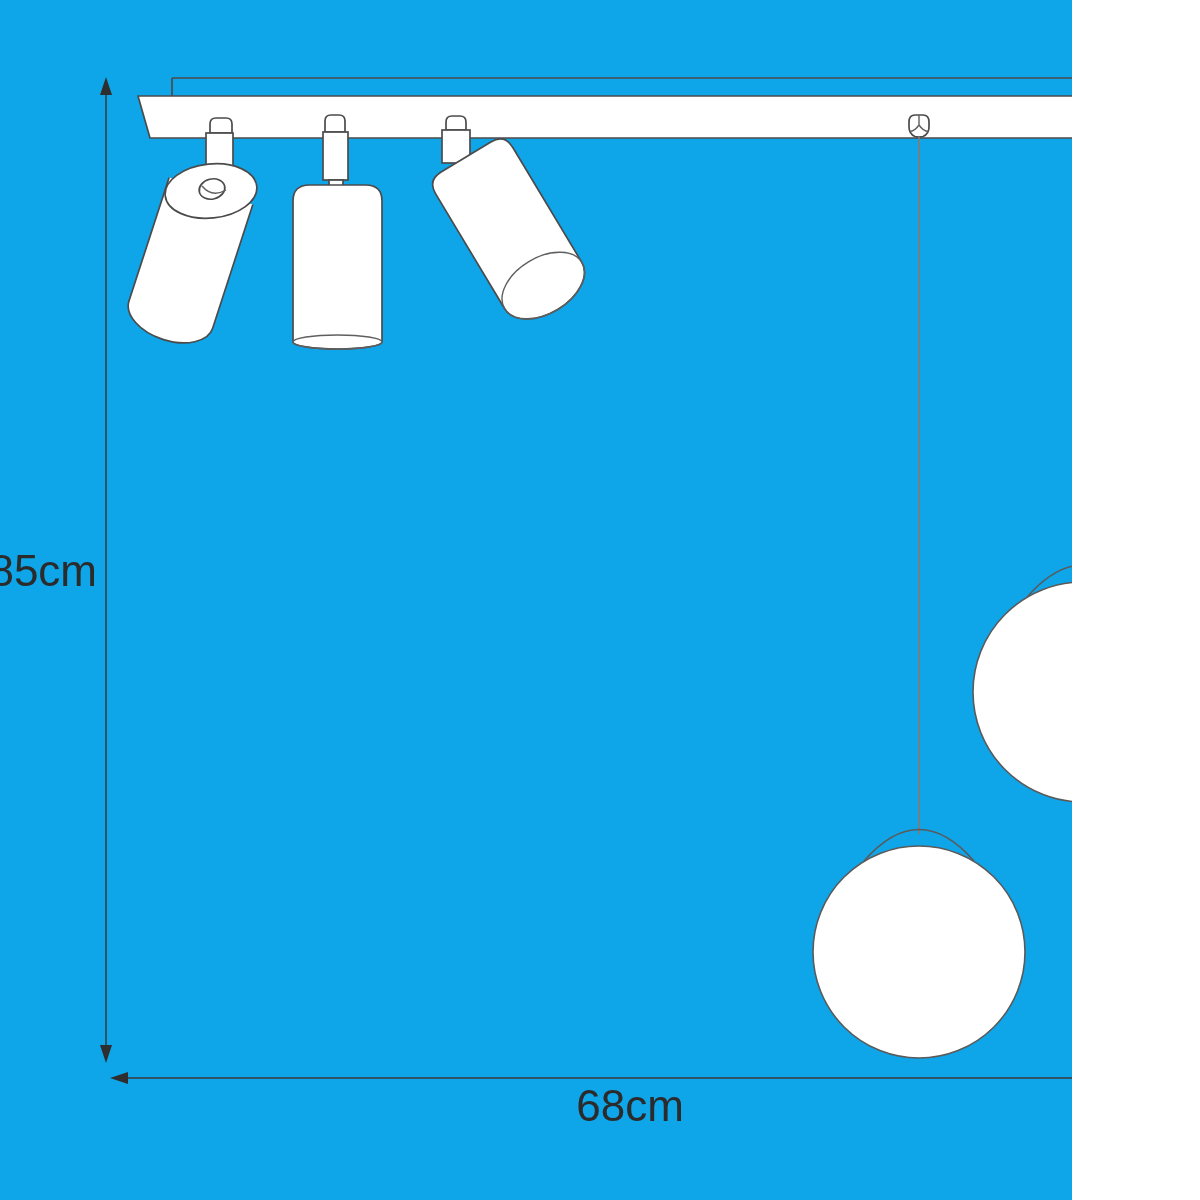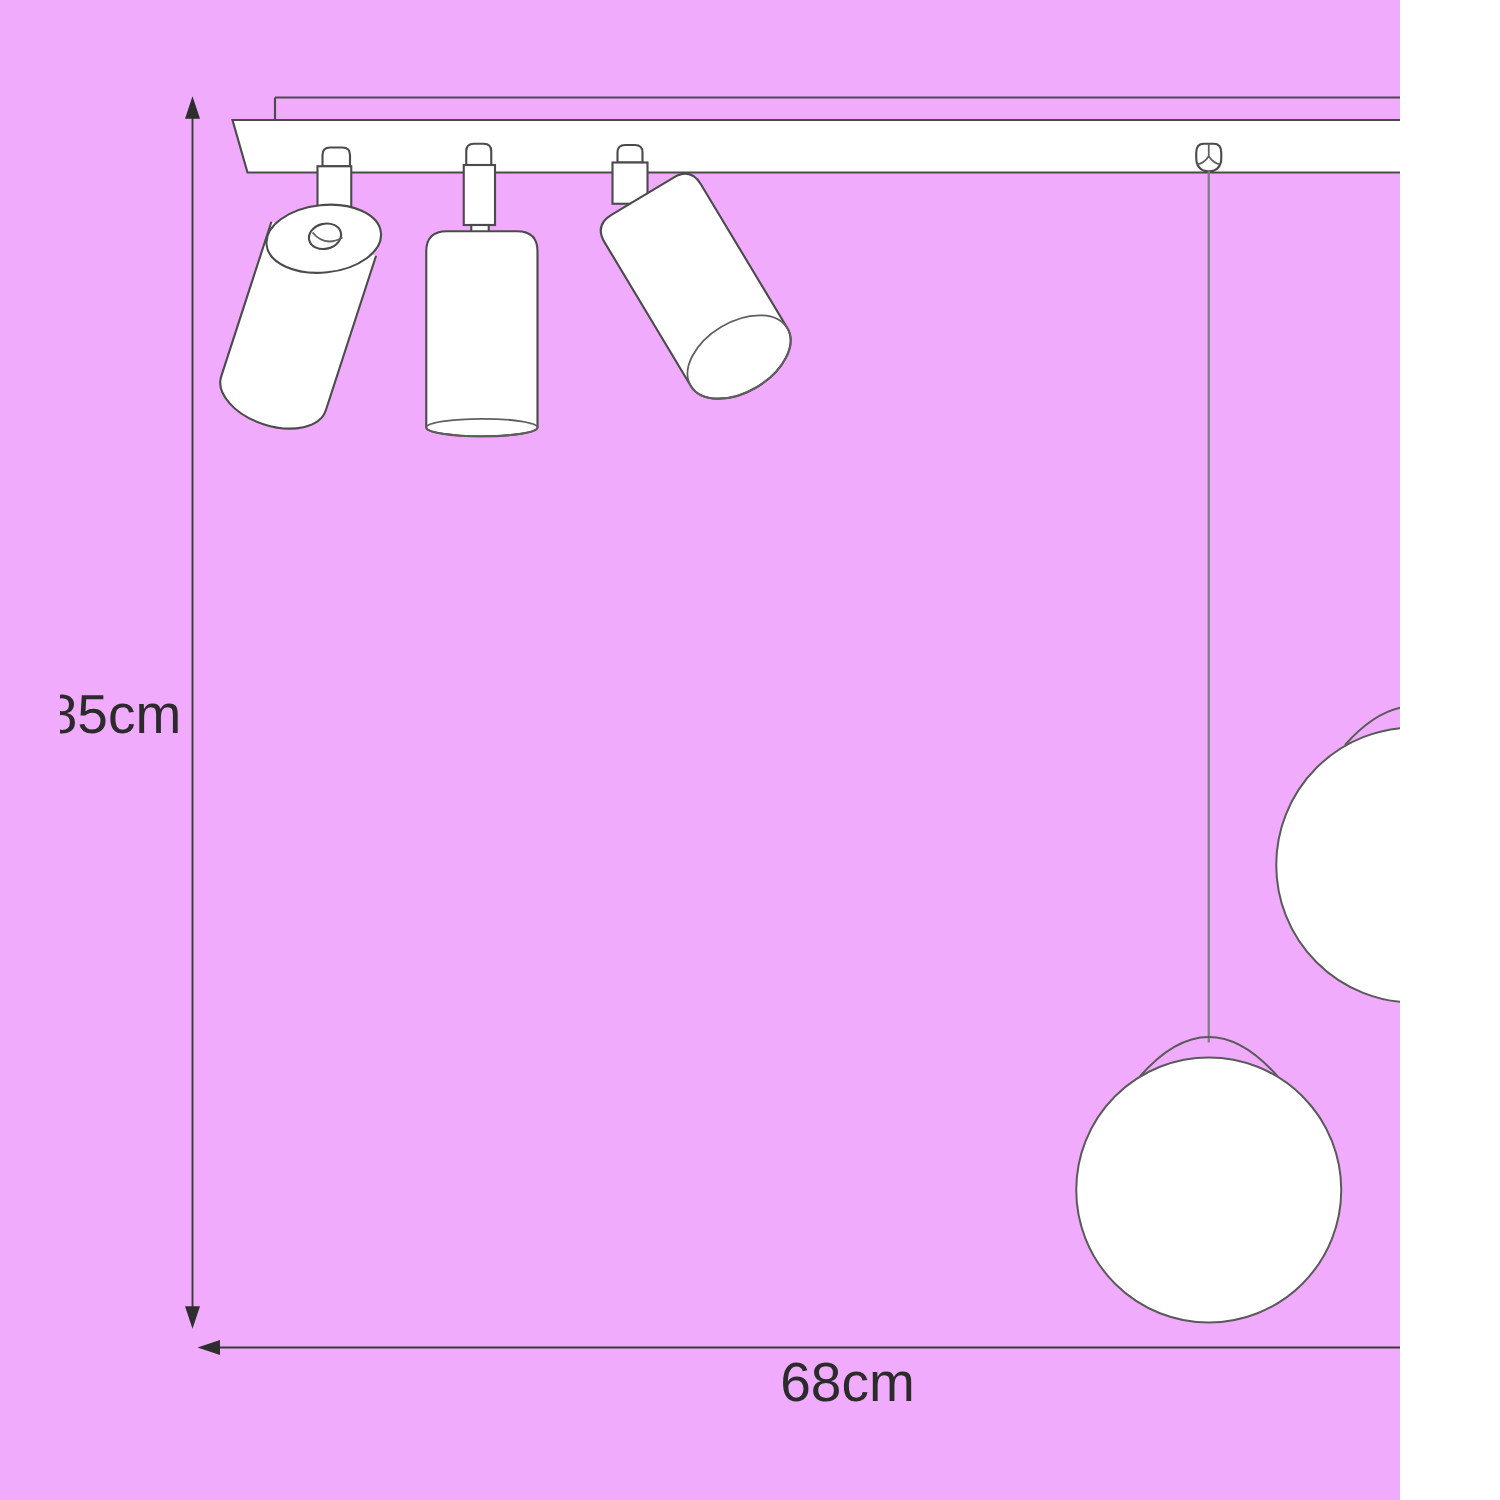--- a/index.html
+++ b/index.html
@@ -1,16 +1,16 @@
 <!DOCTYPE html>
 <html><head>
 <meta charset="utf-8">
 <style>
   html,body{margin:0;padding:0;background:#ffffff;}
-  .stage{position:relative;width:1072px;height:1200px;background:#f0abfc;overflow:hidden;padding-left:48px;}
+  .stage{position:relative;width:1072px;height:1200px;background:#0ea5e9;overflow:hidden;}
   svg{display:block;}
   .st  {stroke:#4b4b4b;stroke-width:1.7;fill:none;}
   .stf {stroke:#4b4b4b;stroke-width:1.7;fill:#ffffff;}
   .thin{stroke:#5f5f5f;stroke-width:1.4;fill:none;}
   .wire{stroke:#7d7d7d;stroke-width:1.8;fill:none;}
   .glb {stroke:#5a5a5a;stroke-width:1.6;fill:#ffffff;}
   .cap {stroke:#5a5a5a;stroke-width:1.6;fill:none;}
   .dim {stroke:#3a3a3a;stroke-width:1.5;fill:none;}
   .dimhead{fill:#2e2e2e;stroke:none;}
   .lbl{font-family:"Liberation Sans",sans-serif;font-size:44px;fill:#2b2b2b;}

